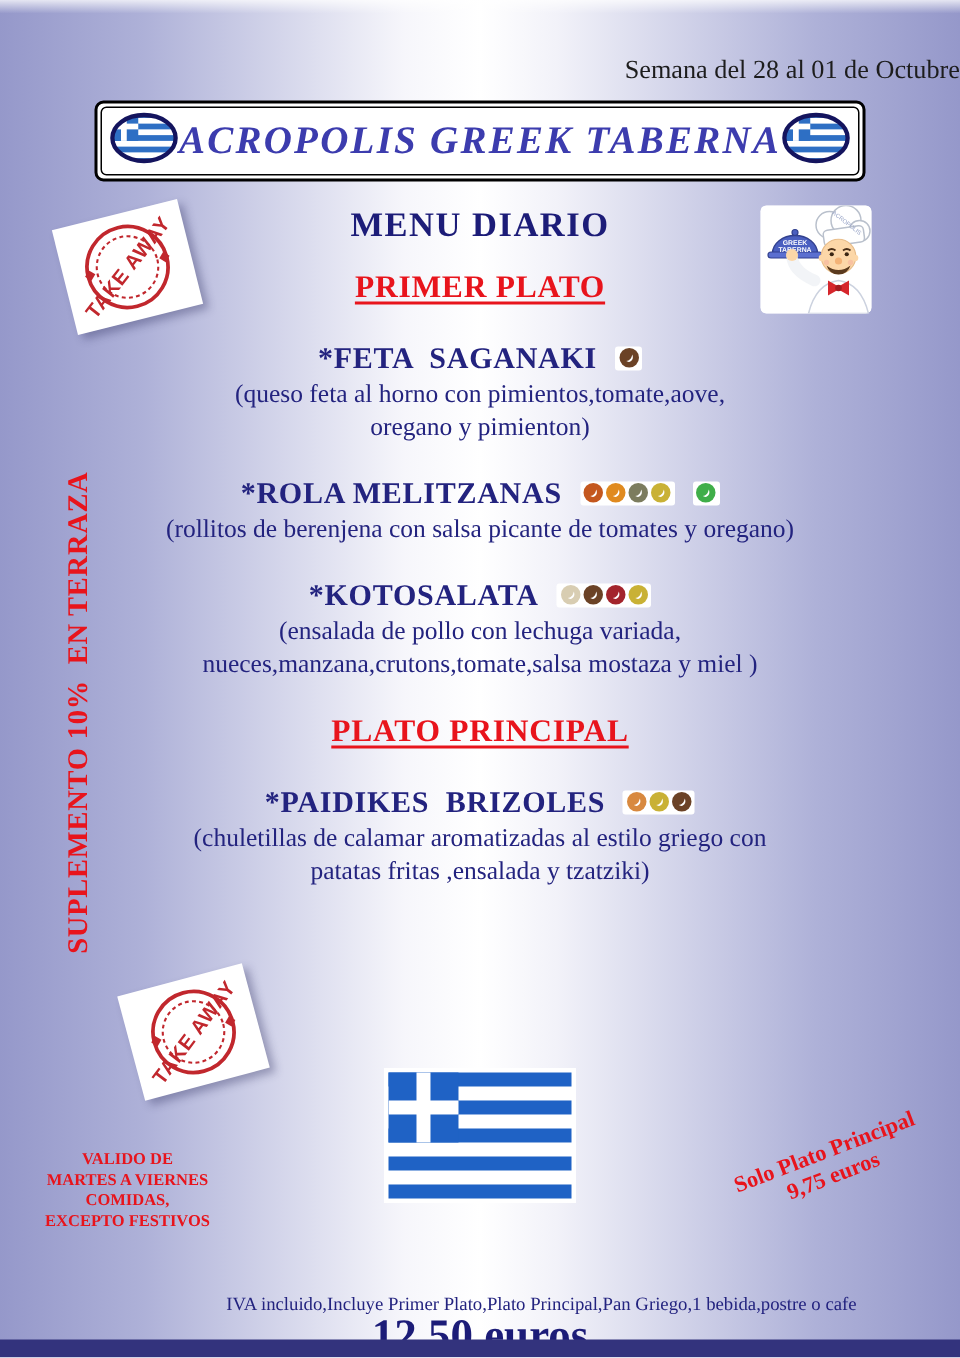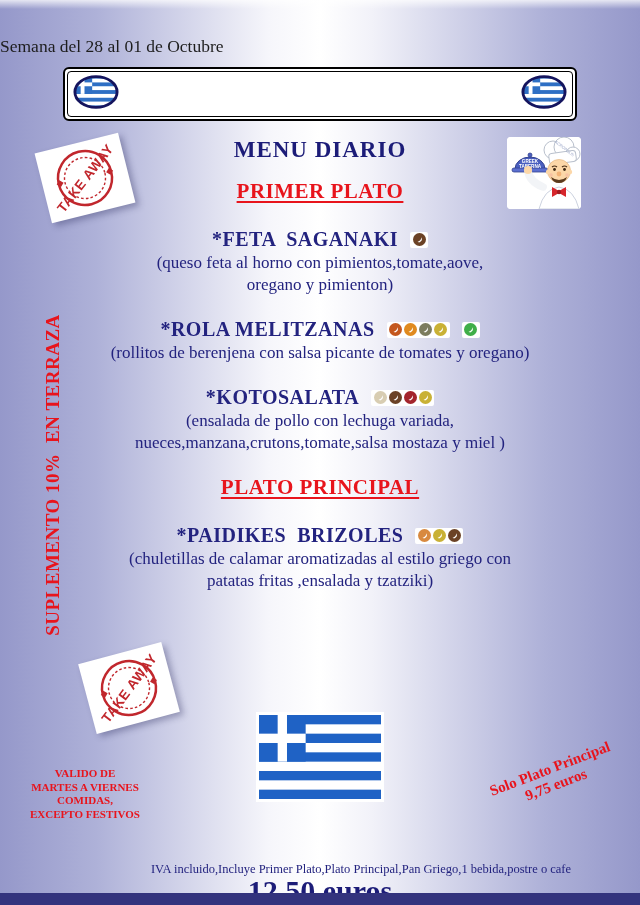--- a/index.html
+++ b/index.html
@@ -5,21 +5,21 @@
   html,body{margin:0;padding:0;}
   .poster{
     position:relative;width:640px;height:905px;overflow:hidden;
     font-family:"Liberation Serif",serif;
     background:linear-gradient(90deg,#9598ca 0%,#aeb1d8 15%,#f6f6fb 42%,#ffffff 50%,#f2f2f9 58%,#aeb1d8 85%,#9598ca 100%);
   }
   .poster::before{content:"";position:absolute;left:0;top:0;right:0;height:9px;
     background:linear-gradient(180deg,rgba(255,255,255,.75),rgba(255,255,255,0));pointer-events:none;}
   .bottom-bar{position:absolute;left:0;right:0;bottom:0;height:12px;background:#33337d;}
 
-  .date-line{position:absolute;top:36px;left:0;width:100%;text-align:left;
+  .date-line{position:absolute;top:36px;left:0;width:100%;text-align:right;
     font-size:17.5px;color:#1d1d1d;}
 
   .banner{position:absolute;top:67px;left:63px;width:514px;height:54px;background:#fff;
     border:2px solid #000;border-radius:6px;padding:2px;box-sizing:border-box;}
   .banner-inner{border:1px solid #000;border-radius:4px;height:100%;box-sizing:border-box;
     display:flex;align-items:center;justify-content:space-between;padding:0 5px;background:#fff;}
   .banner-title{font-size:26px;font-weight:bold;font-style:italic;color:#3c3cae;
     letter-spacing:1.5px;white-space:nowrap;}
 
   .chef{position:absolute;top:137px;left:507px;width:74px;height:72px;background:#fff;
@@ -84,20 +84,21 @@
             <rect y="16" width="48" height="4" fill="#2e6fc4"></rect>
               <rect y="24" width="48" height="4" fill="#2e6fc4"></rect>
             <rect y="32" width="48" height="4" fill="#2e6fc4"></rect>
             <rect x="0" y="0" width="20" height="20" fill="#2e6fc4"></rect>
             <rect x="8" y="0" width="4" height="20" fill="#fff"></rect>
               <rect x="0" y="8" width="20" height="4" fill="#fff"></rect>
           </g>
           <ellipse cx="24" cy="18" rx="22" ry="16" fill="none" stroke="#14145e" stroke-width="3"></ellipse>
         </svg>
       </span>
+      <span class="banner-title">ACROPOLIS GREEK TABERNA</span>
       <span>
         <svg width="46" height="36" viewBox="0 0 48 36">
           <defs>
               <clipPath id="ov2">
                 <ellipse cx="24" cy="18" rx="22" ry="16"></ellipse>
               </clipPath>
             </defs>
           <g clip-path="url(#ov2)">
             <rect width="48" height="36" fill="#fff"></rect>
             <rect y="0" width="48" height="4" fill="#2e6fc4"></rect>

